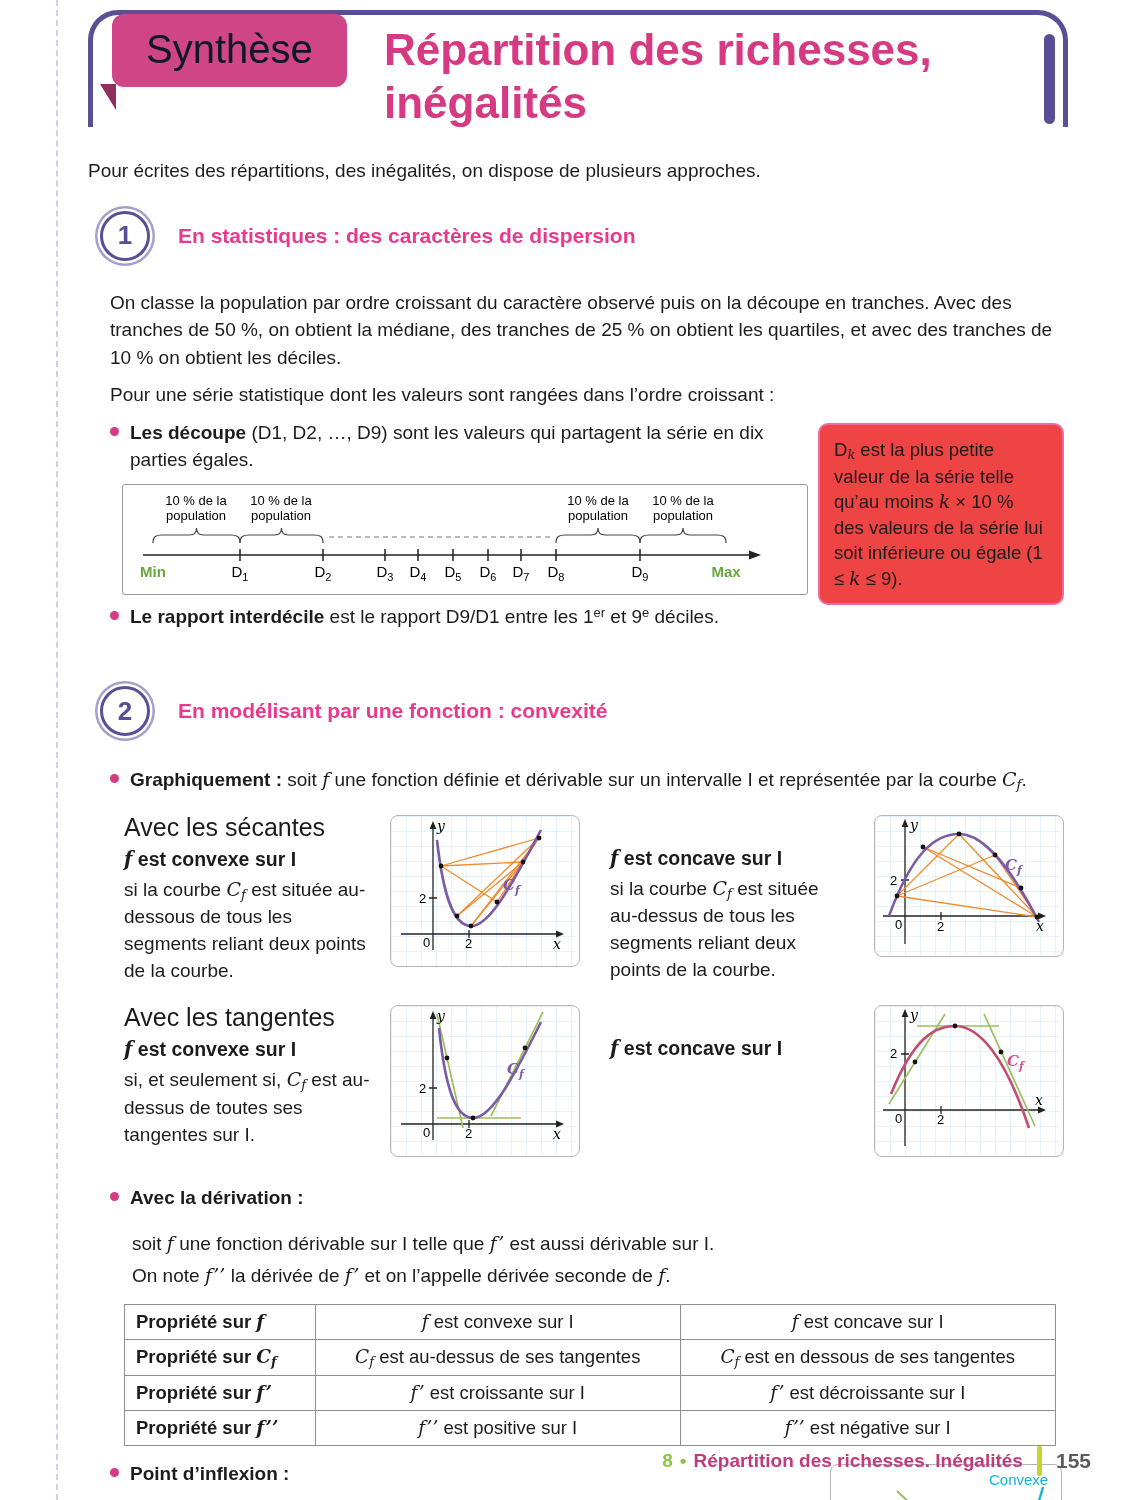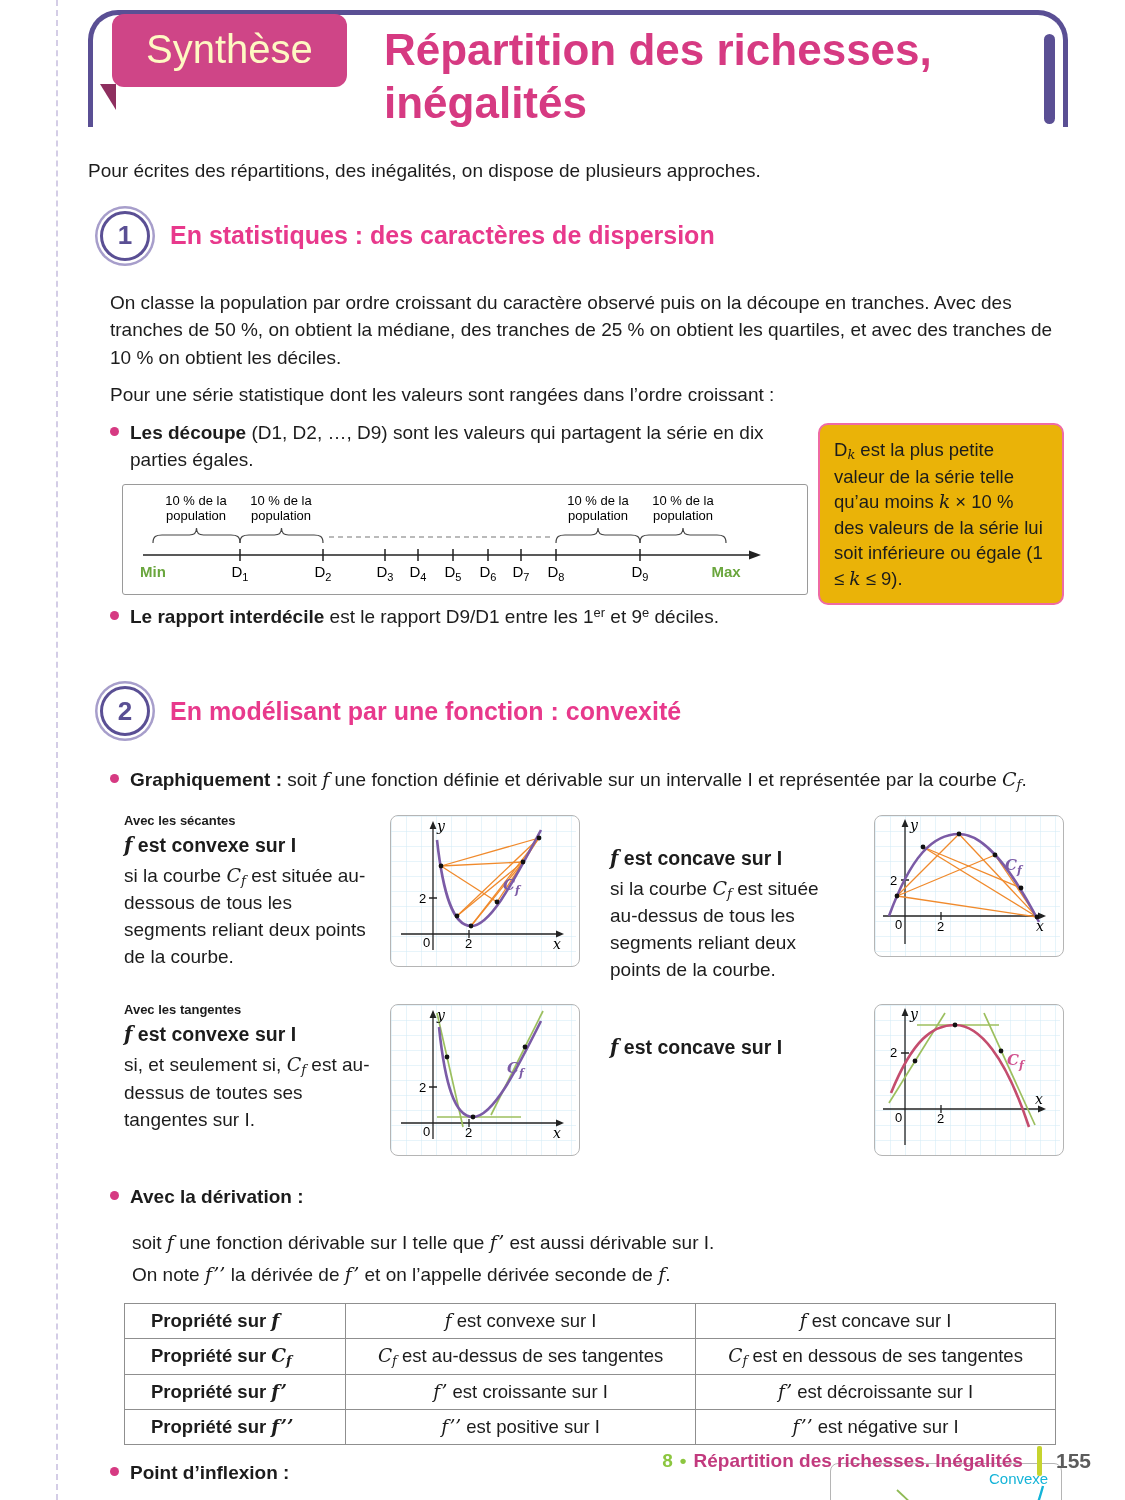--- a/index.html
+++ b/index.html
@@ -12,67 +12,67 @@
   .mi{font-family:"DejaVu Serif",serif;font-style:italic}
   .mc{font-family:"DejaVu Serif",serif;font-style:italic}
   .msub{font-family:"DejaVu Serif",serif;font-style:italic;font-size:0.7em;vertical-align:-0.22em}
   .msup{font-size:0.68em;vertical-align:0.5em}
 
   
   .header{position:relative;height:142px}
   .frame{position:absolute;left:88px;right:57px;top:10px;height:112px;
          border:5px solid #5a4f94;border-bottom:none;border-radius:30px 30px 0 0}
   .accent-bar{position:absolute;right:70px;top:34px;width:11px;height:90px;background:#5a4f94;border-radius:6px}
-  .badge{position:absolute;left:112px;top:14px;background:#cf4587;color:#fef9c3;font-size:40px;
+  .badge{position:absolute;left:112px;top:14px;background:#cf4587;color:#0f172a;font-size:40px;
          padding:13px 34px 15px;border-radius:12px;z-index:2}
   .badge-fold{position:absolute;left:100px;top:84px;width:16px;height:26px;background:#8e2f5f;
               clip-path:polygon(0 0,100% 0,100% 100%)}
   .page-title{position:absolute;left:384px;top:24px;font-size:44px;font-weight:bold;color:#d63a82;line-height:1.2}
 
   .intro{margin:16px 57px 0 88px;line-height:1.4}
 
   
   .sec-head{display:flex;align-items:center;margin:26px 0 0 100px}
   .sec-num{position:relative;z-index:2;width:44px;height:44px;border:3px solid #5a4f94;border-radius:50%;
            box-shadow:0 0 0 2.5px #fff,0 0 0 5px #a79ecb;display:flex;align-items:center;justify-content:center;
            font-size:26px;font-weight:bold;color:#5a4f94;background:#fff}
-  .sec-title{margin-left:20px;font-size:25px;font-weight:bold;color:#e8398c}
+  .sec-title{margin-left:28px;font-size:21px;font-weight:bold;color:#e8398c}
 
   
   .content{position:relative;margin:8px 57px 0 88px;padding:14px 0 22px 22px}
   .content::before{content:"";position:absolute;left:10px;top:-26px;bottom:0;width:46px;z-index:-1;
                    border:2px solid #c6bddd;border-right:none;border-radius:28px 0 0 28px}
 
   .para{margin:6px 0 10px;line-height:1.45;max-width:958px}
   .bullet{display:flex;margin:8px 0;line-height:1.45}
   .dot{flex:none;width:9px;height:9px;border-radius:50%;background:#d63a82;margin:8px 11px 0 0}
 
   .decile-area{position:relative}
   .decile-bullet{width:700px}
   .side-box{position:absolute;right:4px;top:4px;width:214px;border:2px solid #ef6ba4;border-radius:10px;
-            padding:12px 14px;font-size:18.5px;line-height:1.38;background:#eab308}
+            padding:12px 14px;font-size:18.5px;line-height:1.38;background:#ef4444}
   .diagram-box{width:668px;border:1.5px solid #9a9a9a;border-radius:3px;margin:10px 0 4px 12px;
                padding:6px 8px;background:#fff}
 
   
-  .sub-head{font-weight:bold;font-size:13px;margin:0 0 6px}
+  .sub-head{font-weight:normal;font-size:25px;margin:0 0 6px}
   .fn-head{font-weight:bold;font-size:19.5px;margin:2px 0 5px}
   .fn-body{line-height:1.42}
   .row{display:flex;align-items:flex-start;margin:18px 0 0 14px}
   .c-text{width:250px}
   .c-graph{width:188px;margin-left:16px;margin-top:2px}
   .c-text2{width:214px;margin-left:30px;padding-top:32px}
   .c-graph2{width:188px;margin-left:auto;margin-right:4px;margin-top:2px}
   .graph-frame{border:1.5px solid #b5b5b5;border-radius:8px;overflow:hidden;background:#fff;display:inline-block;line-height:0}
 
   .deriv-lines{margin:18px 0 0 22px}
   .deriv-lines > div{margin:5px 0;line-height:1.45}
 
   table.props{border-collapse:collapse;margin:14px 0 0 14px;width:932px}
-  table.props td{border:1.2px solid #8f8f8f;padding:6px 26px;font-size:18.5px}
+  table.props td{border:1.2px solid #8f8f8f;padding:6px 11px;font-size:18.5px}
   td.lab{font-weight:bold;width:168px}
   td.c{text-align:center}
 
   .inflexion-area{position:relative;margin-top:14px}
   .infl-text{width:700px}
   .infl-graph{position:absolute;right:6px;top:4px}
 
   
   .footer{position:absolute;bottom:24px;right:34px;display:flex;align-items:center;font-weight:bold}
   .f-chap{color:#8cc63f;font-size:19px}

